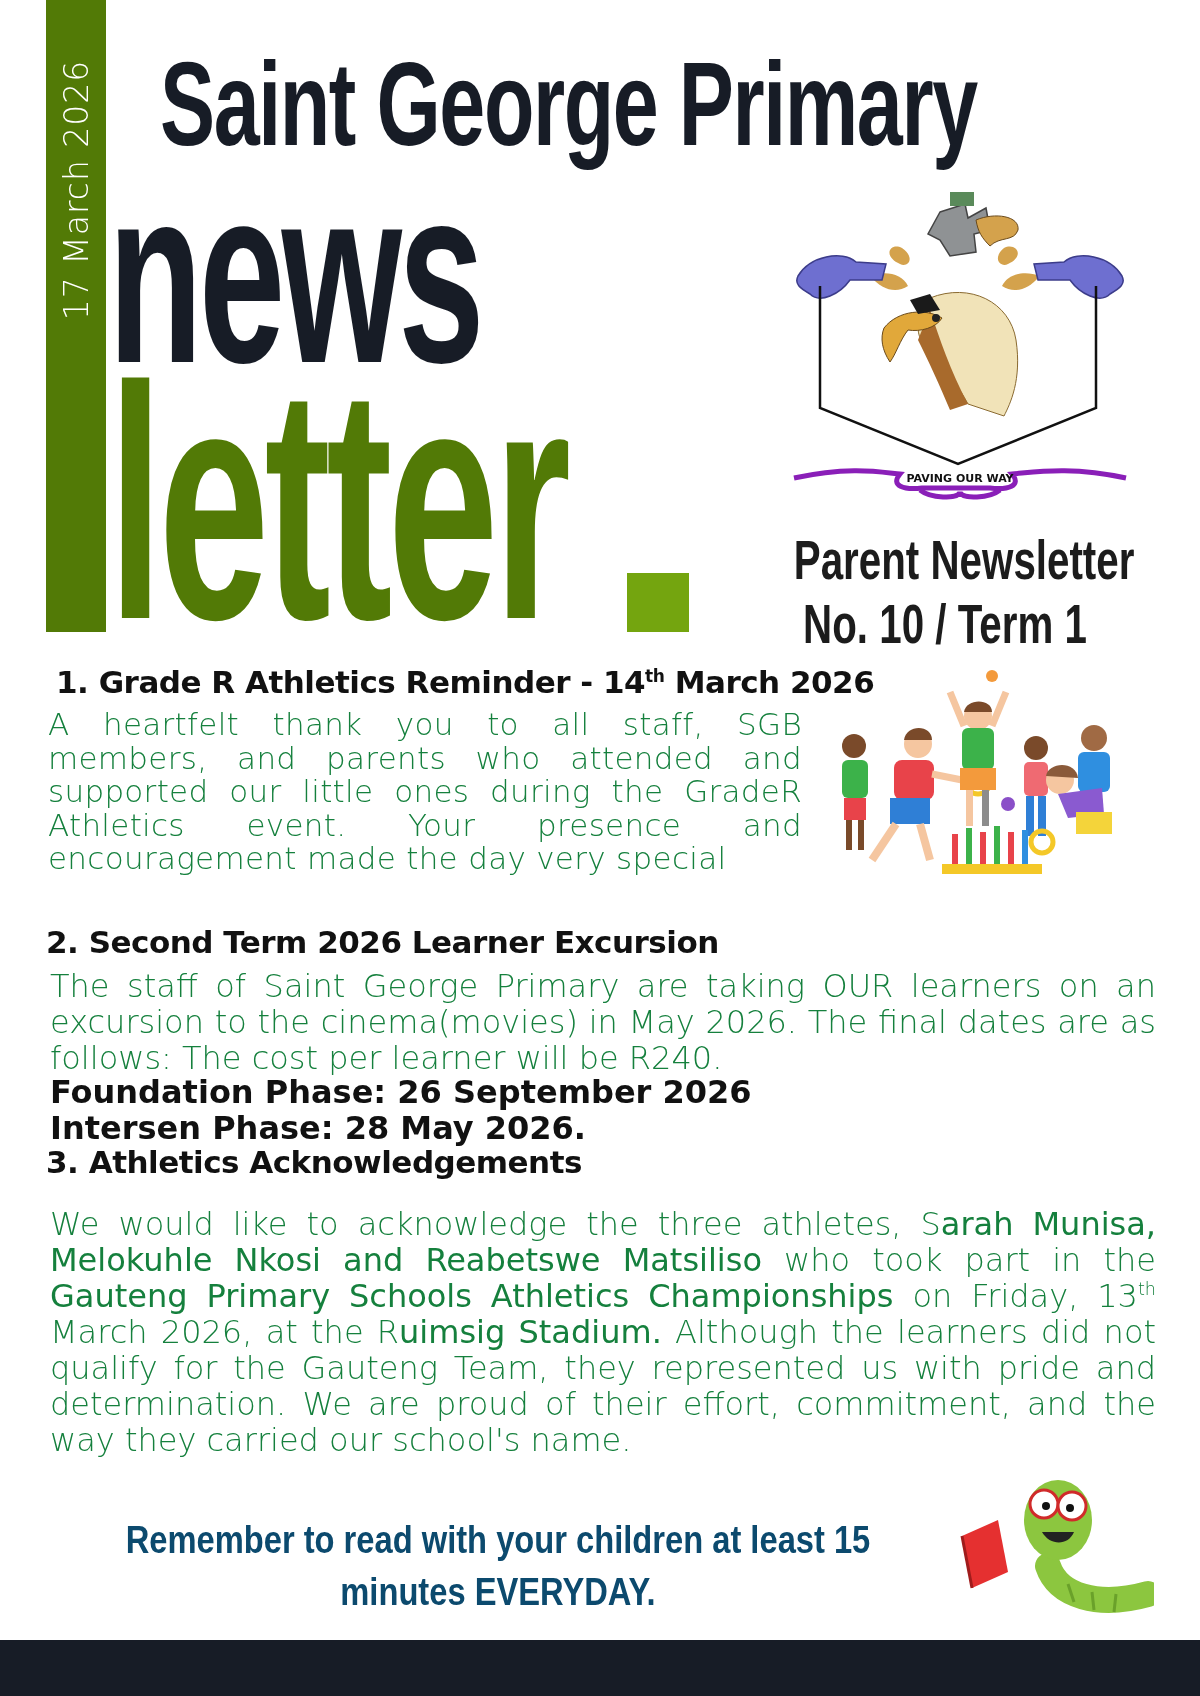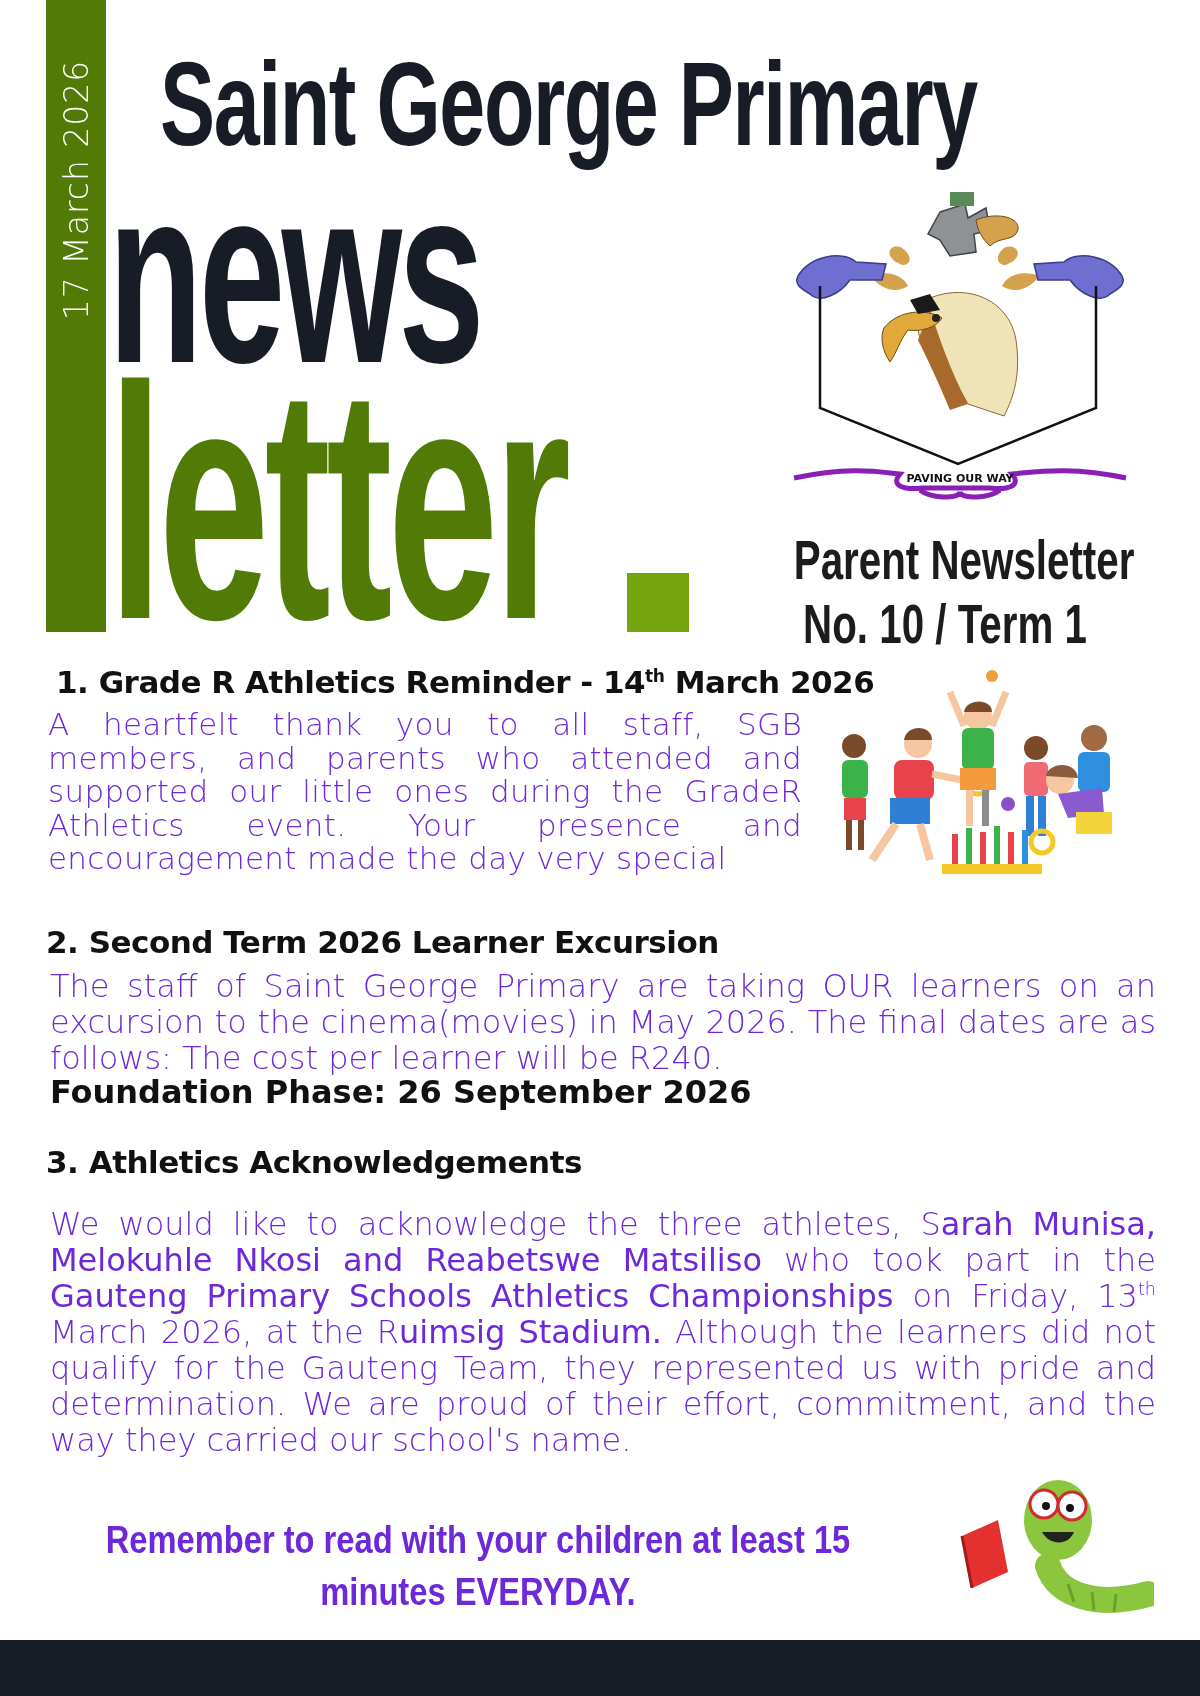--- a/index.html
+++ b/index.html
@@ -61,21 +61,21 @@
   }
 
   
   .section-heading {
     font-family: "DejaVu Sans", sans-serif; font-weight: 700;
     color: #111; font-size: 31px; line-height: 36px; white-space: nowrap;
     letter-spacing: -0.5px;
   }
   .section-heading sup, .body sup { font-size: 0.55em; line-height: 0; }
   .body {
-    font-family: "DejaVu Sans", sans-serif; font-weight: 300; color: #6d28d9;
+    font-family: "DejaVu Sans", sans-serif; font-weight: 300; color: #15803d;
     text-align: justify;
   }
   .body b { font-weight: 400; }
 
   .s1-heading { left: 56px; top: 664px; text-align: center; }
   .s1-body {
     left: 48px; top: 708px; width: 754px;
     font-size: 31px; line-height: 33.5px; letter-spacing: 0.3px;
   }
   .kids-illus { left: 832px; top: 664px; width: 290px; height: 222px; }
@@ -91,22 +91,22 @@
     font-size: 32px; line-height: 36px; color: #111;
   }
 
   .s3-heading { left: 46px; top: 1144px; }
   .s3-body {
     left: 50px; top: 1206px; width: 1106px;
     font-size: 32px; line-height: 36px;
   }
 
   .reminder {
-    left: 28px; top: 1514px; width: 900px; text-align: center;
-    color: #6d28d9; font-family: "Liberation Sans", sans-serif; font-weight: 700;
+    left: 48px; top: 1514px; width: 900px; text-align: center;
+    color: #0c4a6e; font-family: "Liberation Sans", sans-serif; font-weight: 700;
   }
   .reminder .line {
     display: block; font-size: 38px; line-height: 52px; white-space: nowrap;
     transform: scaleX(0.86); transform-origin: center top;
   }
   .bookworm { left: 958px; top: 1476px; width: 196px; height: 144px; }
 
   .footer-bar {
     left: 0; top: 1640px; width: 1200px; height: 56px; background: #171c26;
   }
@@ -215,20 +215,21 @@
   </svg>
 </div>
 
 <div class="abs section-heading s2-heading">
   <span>2.</span>
   <span>Second Term 2026 Learner Excursion</span>
 </div>
 <div class="abs body s2-body">The staff of Saint George Primary are taking OUR learners on an excursion to the cinema(movies) in May 2026. The final dates are as follows:  The cost per learner will be R240.</div>
 <div class="abs s2-dates">
   <div>Foundation Phase: 26 September 2026</div>
+  <div>Intersen Phase: 28 May 2026.</div>
 </div>
 
 <div class="abs section-heading s3-heading">
   <span>3.</span>
   <span>Athletics Acknowledgements</span>
 </div>
 <div class="abs body s3-body"><span>We would like to acknowledge the three athletes, S</span><b>arah Munisa, Melokuhle Nkosi and Reabetswe Matsiliso</b><span> who took part in the </span><b>Gauteng Primary Schools Athletics Championships</b><span> on Friday, 13</span><sup>th</sup><span> March 2026, at the R</span><b>uimsig Stadium.</b><span> Although the learners did not qualify for the Gauteng Team, they represented us with pride and determination. We are proud of their effort, commitment, and the way they carried our school's name.</span></div>
 
 <div class="abs reminder">
   <span class="line">Remember to read with your children at least 15</span>

